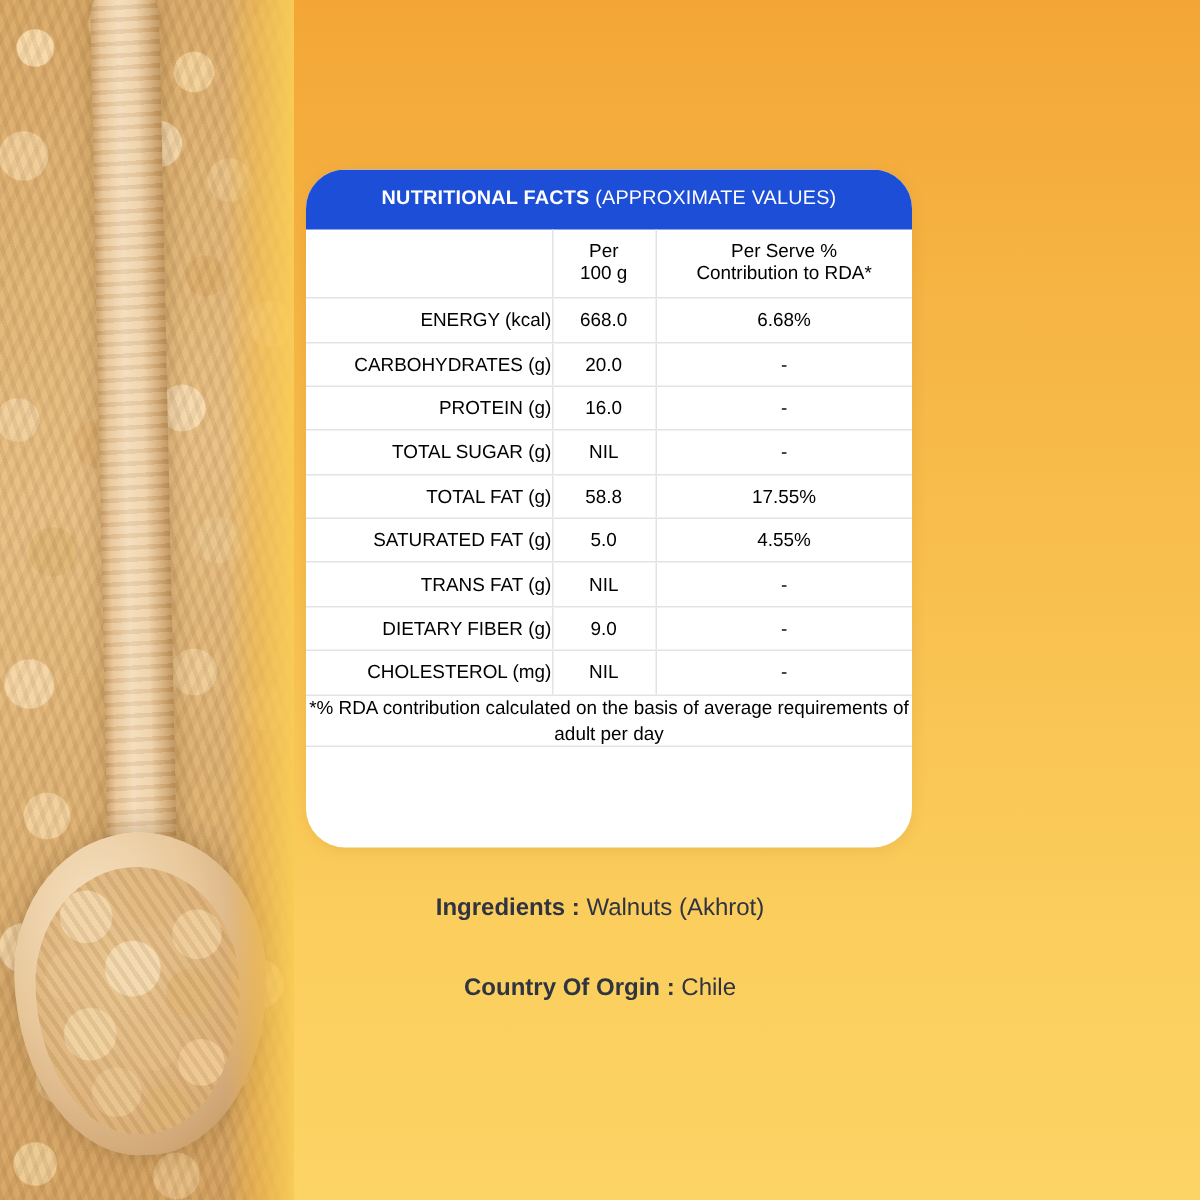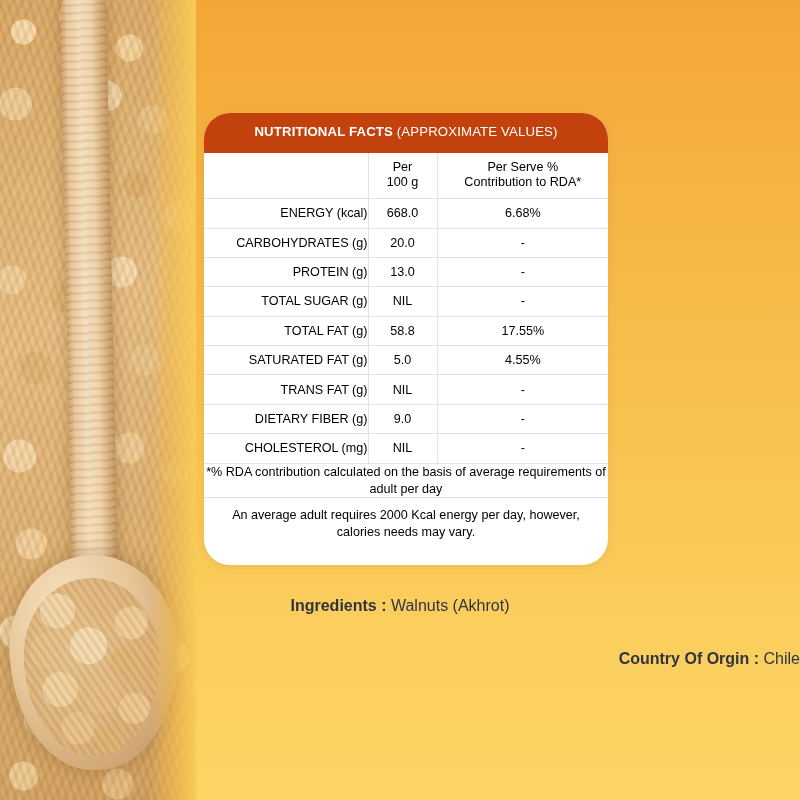--- a/index.html
+++ b/index.html
@@ -112,21 +112,21 @@
 
   
   #nutrition-card{
     position:absolute; left:204px; top:113px; width:404px; height:452px;
     background:#fff;
     border-radius:26px;
     overflow:hidden;
     box-shadow:0 2px 10px rgba(120,70,10,.10);
   }
   .card-header{
-    background:#c2410c; color:#fff;
+    background:#1d4ed8; color:#fff;
     padding:11px 10px 12px;
     text-align:center;
     line-height:1.26;
   }
   .card-header .hl{ display:block; font-size:13.2px; letter-spacing:.15px; }
   .card-header .hl b{ font-weight:bold; }
   .card-header .hl .thin{ font-weight:normal; }
 
   table.nft{ width:100%; border-collapse:collapse; }
   table.nft td, table.nft th{
@@ -149,21 +149,21 @@
   }
   .note-cell.last{ border-bottom:none; padding:9px 16px 10px; }
 
   
   .bottom-line{
     position:absolute; left:0; width:800px; text-align:center;
     color:#2F3440; font-size:16px;
   }
   .bottom-line .lead{ font-weight:bold; }
   #ingredients-line{ top:597px; }
-  #country-line{ top:650px;text-align:right; }
+  #country-line{ top:650px; }
 </style>
 </head>
 <body>
 
 <div id="photo-strip">
   <div class="walnut-bed"></div>
   <div class="walnut-shade"></div>
   <div class="spoon-handle"></div>
   <div class="spoon-bowl"></div>
   <div class="spoon-bowl-inner"></div>
@@ -196,21 +196,21 @@
         <td class="col-per">668.0</td>
         <td class="col-rda">6.68%</td>
       </tr>
       <tr>
         <td class="col-name">CARBOHYDRATES (g)</td>
         <td class="col-per">20.0</td>
         <td class="col-rda">-</td>
       </tr>
       <tr>
         <td class="col-name">PROTEIN (g)</td>
-        <td class="col-per">13.0</td>
+        <td class="col-per">16.0</td>
         <td class="col-rda">-</td>
       </tr>
       <tr>
         <td class="col-name">TOTAL SUGAR (g)</td>
         <td class="col-per">NIL</td>
         <td class="col-rda">-</td>
       </tr>
       <tr>
         <td class="col-name">TOTAL FAT (g)</td>
         <td class="col-per">58.8</td>
@@ -232,23 +232,20 @@
         <td class="col-rda">-</td>
       </tr>
       <tr>
         <td class="col-name">CHOLESTEROL (mg)</td>
         <td class="col-per">NIL</td>
         <td class="col-rda">-</td>
       </tr>
       <tr>
         <td class="note-cell" colspan="3">*% RDA contribution calculated on the basis of average requirements of adult per day</td>
       </tr>
-      <tr>
-        <td class="note-cell last" colspan="3">An average adult requires 2000 Kcal energy per day, however, calories needs may vary.</td>
-      </tr>
     </tbody>
   </table>
 </div>
 
 <div class="bottom-line" id="ingredients-line">
   <span class="lead">Ingredients : </span><span>Walnuts (Akhrot)</span>
 </div>
 
 <div class="bottom-line" id="country-line">
   <span class="lead">Country Of Orgin : </span><span>Chile</span>

